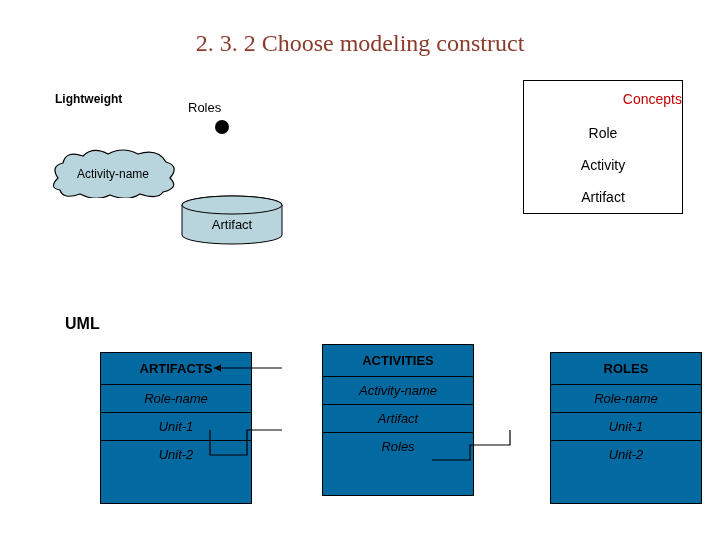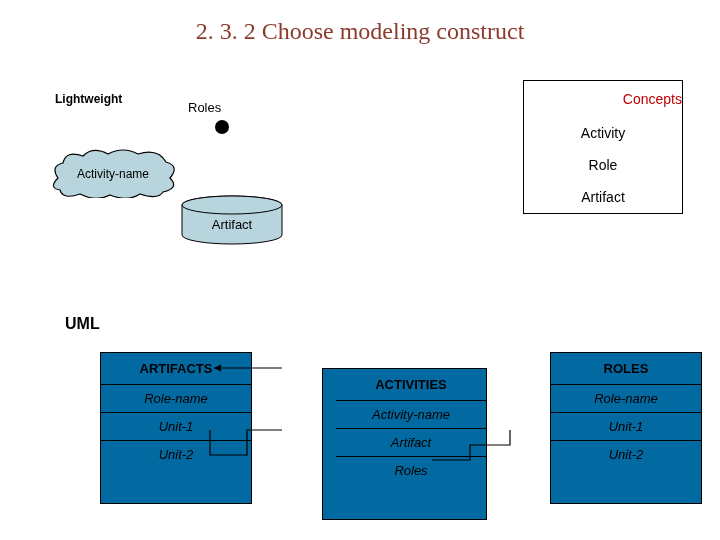--- a/index.html
+++ b/index.html
@@ -9,21 +9,21 @@
     height: 540px;
     font-family: Arial, sans-serif;
     background: #fff;
     position: relative;
   }
   .title {
     text-align: center;
     font-family: "Times New Roman", serif;
     font-size: 24px;
     color: #8B3A2B;
-    margin-top: 18px;
+    margin-top: 30px;
     font-weight: normal;
   }
   .lightweight-label {
     position: absolute;
     top: 92px;
     left: 55px;
     font-size: 12px;
     font-weight: bold;
   }
   .roles-label {
@@ -94,21 +94,21 @@
     padding: 8px 0;
   }
   .table .cell {
     text-align: center;
     border-bottom: 1px solid #000;
     padding: 6px 0;
     font-style: italic;
   }
   .table .cell.last { border-bottom: none; }
   .t-artifacts { top: 352px; left: 60px;  width: 150px; height: 150px; }
-  .t-activities{ top: 368px; left: 282px; width: 150px; height: 150px; padding-left: 13px; }
+  .t-activities{ top: 344px; left: 282px; width: 150px; height: 150px; }
   .t-roles     { top: 352px; left: 510px; width: 150px; height: 150px; }
   svg.connectors {
     position: absolute;
     top: 0; left: 0;
     width: 720px; height: 540px;
     pointer-events: none;
   }
 </style>
 </head>
 <body>
@@ -122,22 +122,22 @@
 
 <div class="cloud-wrap">
   <svg viewBox="0 0 130 50" width="130" height="50">
     <path d="M10 30 Q2 18 15 15 Q18 2 35 8 Q45 -2 60 6 Q75 -2 90 6 Q110 0 118 14 Q132 18 122 30 Q132 40 115 44 Q110 52 92 46 Q80 54 62 47 Q48 54 32 46 Q15 52 12 42 Q0 40 10 30 Z" fill="#B8D4DC" stroke="#000" stroke-width="1.2"></path>
     <text x="65" y="30" text-anchor="middle" font-size="12" font-family="Arial">Activity-name</text>
   </svg>
 </div>
 
 <div class="concepts-box">
   <div class="concepts-header">Concepts</div>
+  <div class="concepts-row">Role</div>
   <div class="concepts-row">Activity</div>
-  <div class="concepts-row">Role</div>
   <div class="concepts-row">Artifact</div>
 </div>
 
 <div class="cylinder-wrap">
   <svg viewBox="0 0 105 50" width="105" height="50">
     <ellipse cx="52" cy="10" rx="50" ry="9" fill="#B8D4DC" stroke="#000"></ellipse>
     <path d="M2 10 L2 40 A50 9 0 0 0 102 40 L102 10" fill="#B8D4DC" stroke="#000"></path>
     <ellipse cx="52" cy="10" rx="50" ry="9" fill="#B8D4DC" stroke="#000"></ellipse>
     <text x="52" y="34" text-anchor="middle" font-size="13" font-family="Arial">Artifact</text>
   </svg>

